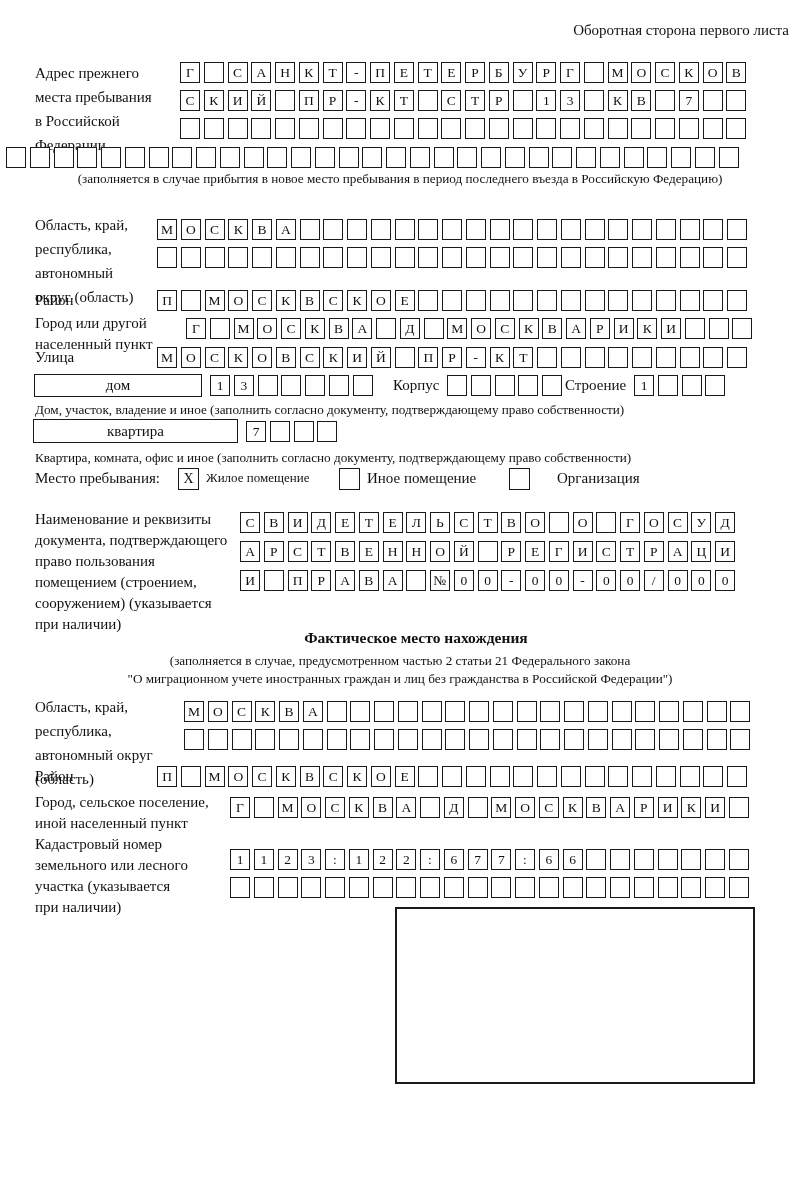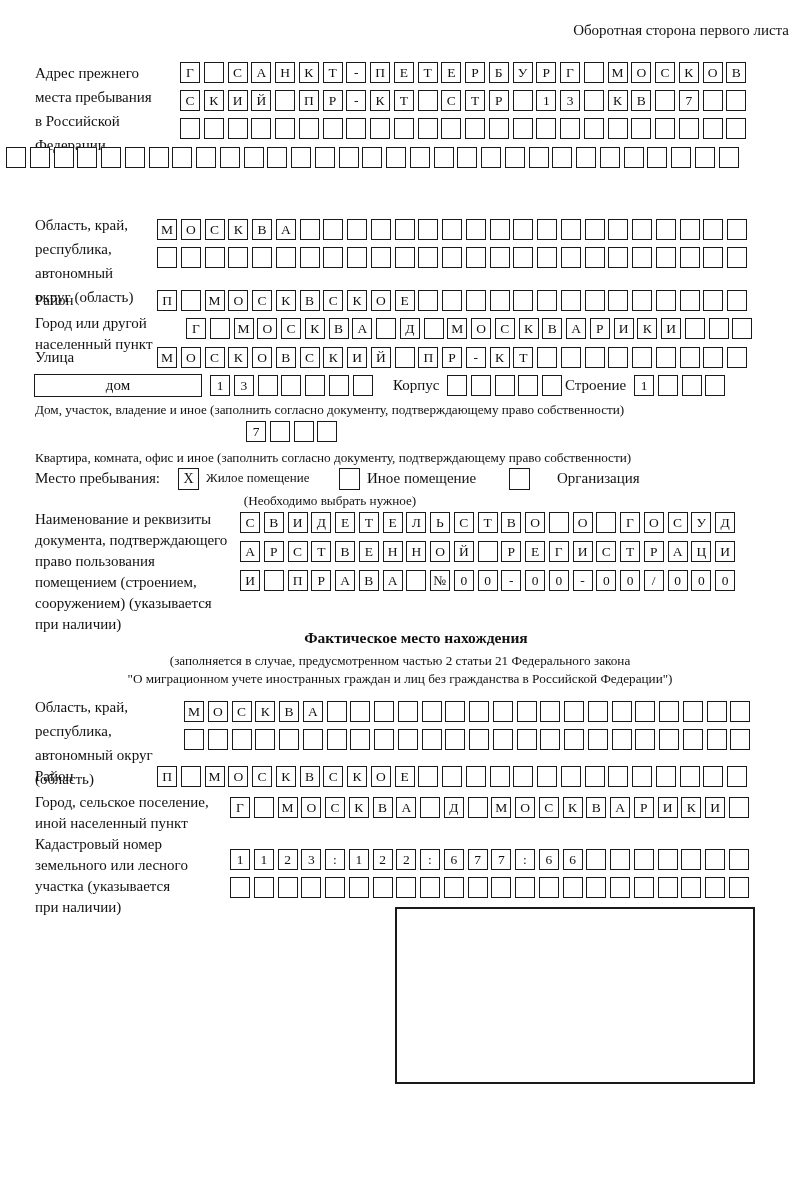--- a/index.html
+++ b/index.html
@@ -149,20 +149,21 @@
       <span class="cell"></span>
       <span class="cell"></span>
       <span class="cell"></span>
       <span class="cell"></span>
       <span class="cell"></span>
       <span class="cell"></span>
       <span class="cell"></span>
       <span class="cell"></span>
       <span class="cell"></span>
     </div>
+  <div class="abs note center" style="left:0; top:170px; width:800px;">(заполняется в случае прибытия в новое место пребывания в период последнего въезда в Российскую Федерацию)</div>
 
 
   <div class="abs lbl" style="left:35px; top:213px; width:120px;">Область, край,
 республика,
 автономный
 округ (область)</div>
   <div class="row" style="left:157px; top:219px;">
       <span class="cell">М</span>
       <span class="cell">О</span>
       <span class="cell">С</span>
@@ -324,36 +325,36 @@
     </div>
   <div class="abs" style="left:565px; top:377px; font-size:15px;">Строение</div>
   <div class="row" style="left:634px; top:375px;">
       <span class="cell">1</span>
       <span class="cell"></span>
       <span class="cell"></span>
       <span class="cell"></span>
     </div>
   <div class="abs note" style="left:35px; top:401px; width:740px;">Дом, участок, владение и иное (заполнить согласно документу, подтверждающему право собственности)</div>
 
+  <div class="labelbox" style="left:33px; top:419px; width:205px; height:24px;">квартира</div>
   <div class="row" style="left:246px; top:421px;">
       <span class="cell">7</span>
       <span class="cell"></span>
       <span class="cell"></span>
       <span class="cell"></span>
     </div>
   <div class="abs note" style="left:35px; top:449px; width:740px;">Квартира, комната, офис и иное (заполнить согласно документу, подтверждающему право собственности)</div>
 
   <div class="abs" style="left:35px; top:470px; font-size:15px;">Место пребывания:</div>
   <div class="checkbox" style="left:178px; top:468px;">X</div>
   <div class="abs" style="left:206px; top:470px; font-size:13px;">Жилое помещение</div>
   <div class="checkbox" style="left:339px; top:468px;"></div>
   <div class="abs" style="left:367px; top:470px; font-size:15px;">Иное помещение</div>
   <div class="checkbox" style="left:509px; top:468px;"></div>
   <div class="abs" style="left:557px; top:470px; font-size:15px;">Организация</div>
-  <div class="abs note center" style="left:180px; top:492px; width:300px;">(Необходимо выбрать нужное)</div>
 
   <div class="abs lbl-tight" style="left:35px; top:509px; width:210px;">Наименование и реквизиты
 документа, подтверждающего
 право пользования
 помещением (строением,
 сооружением) (указывается
 при наличии)</div>
   <div class="row" style="left:240px; top:512px;">
       <span class="cell">С</span>
       <span class="cell">В</span>

